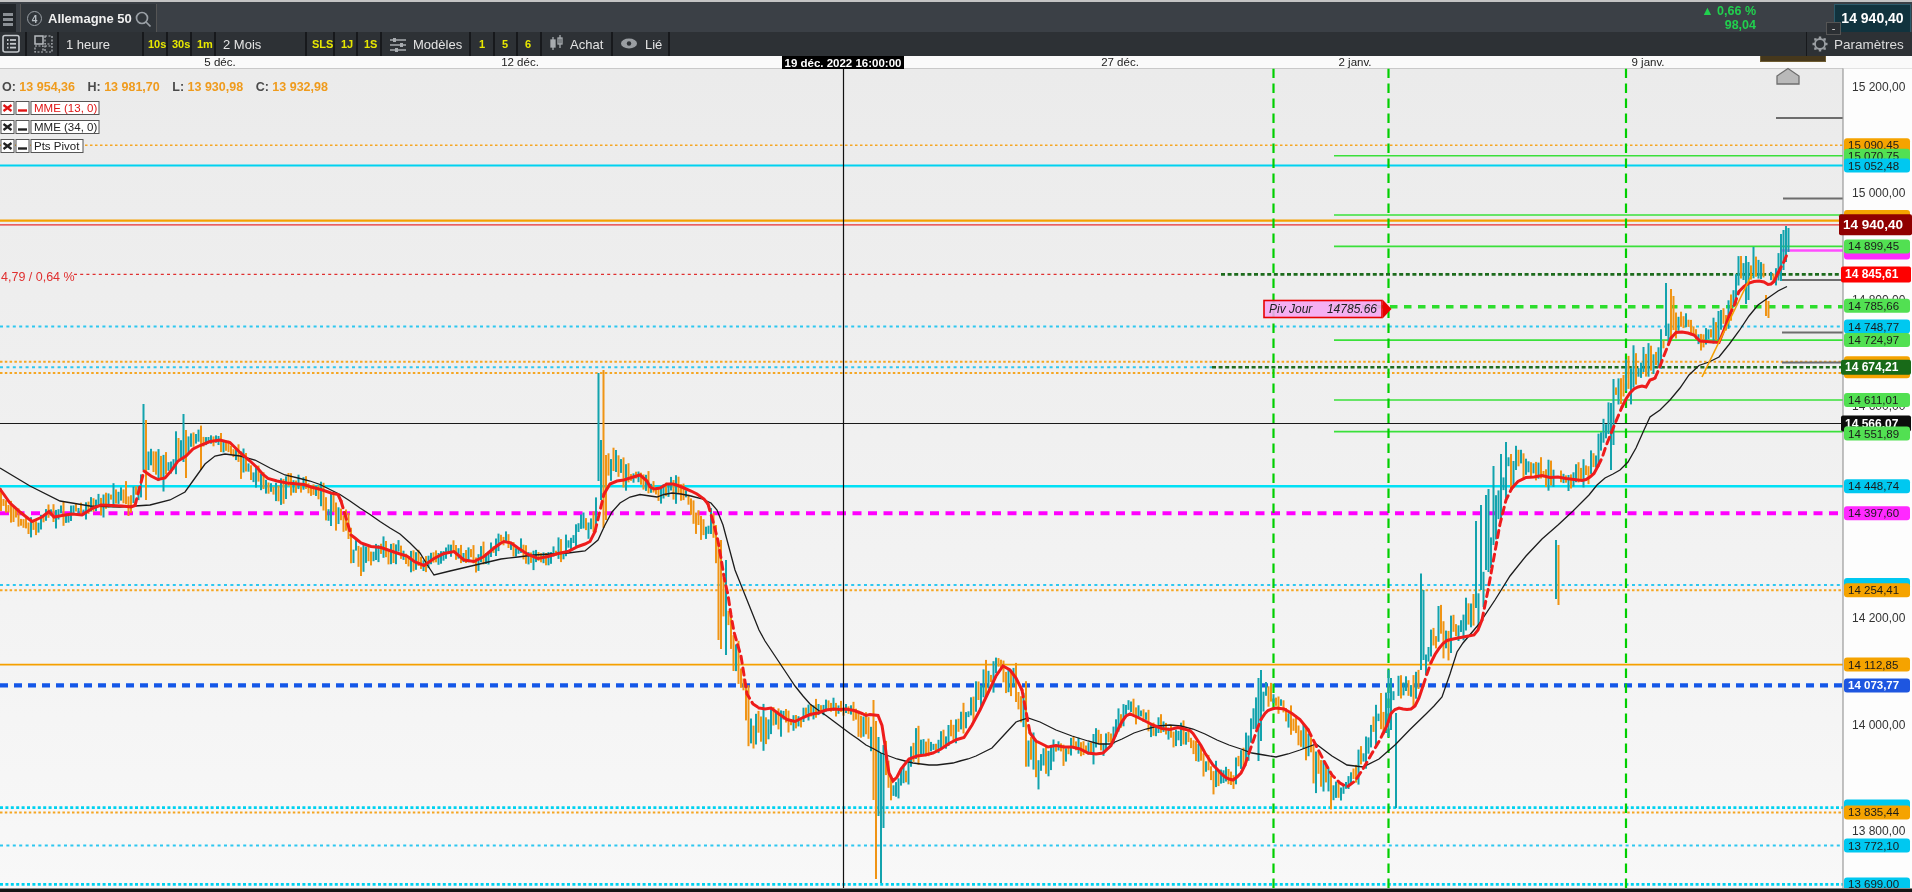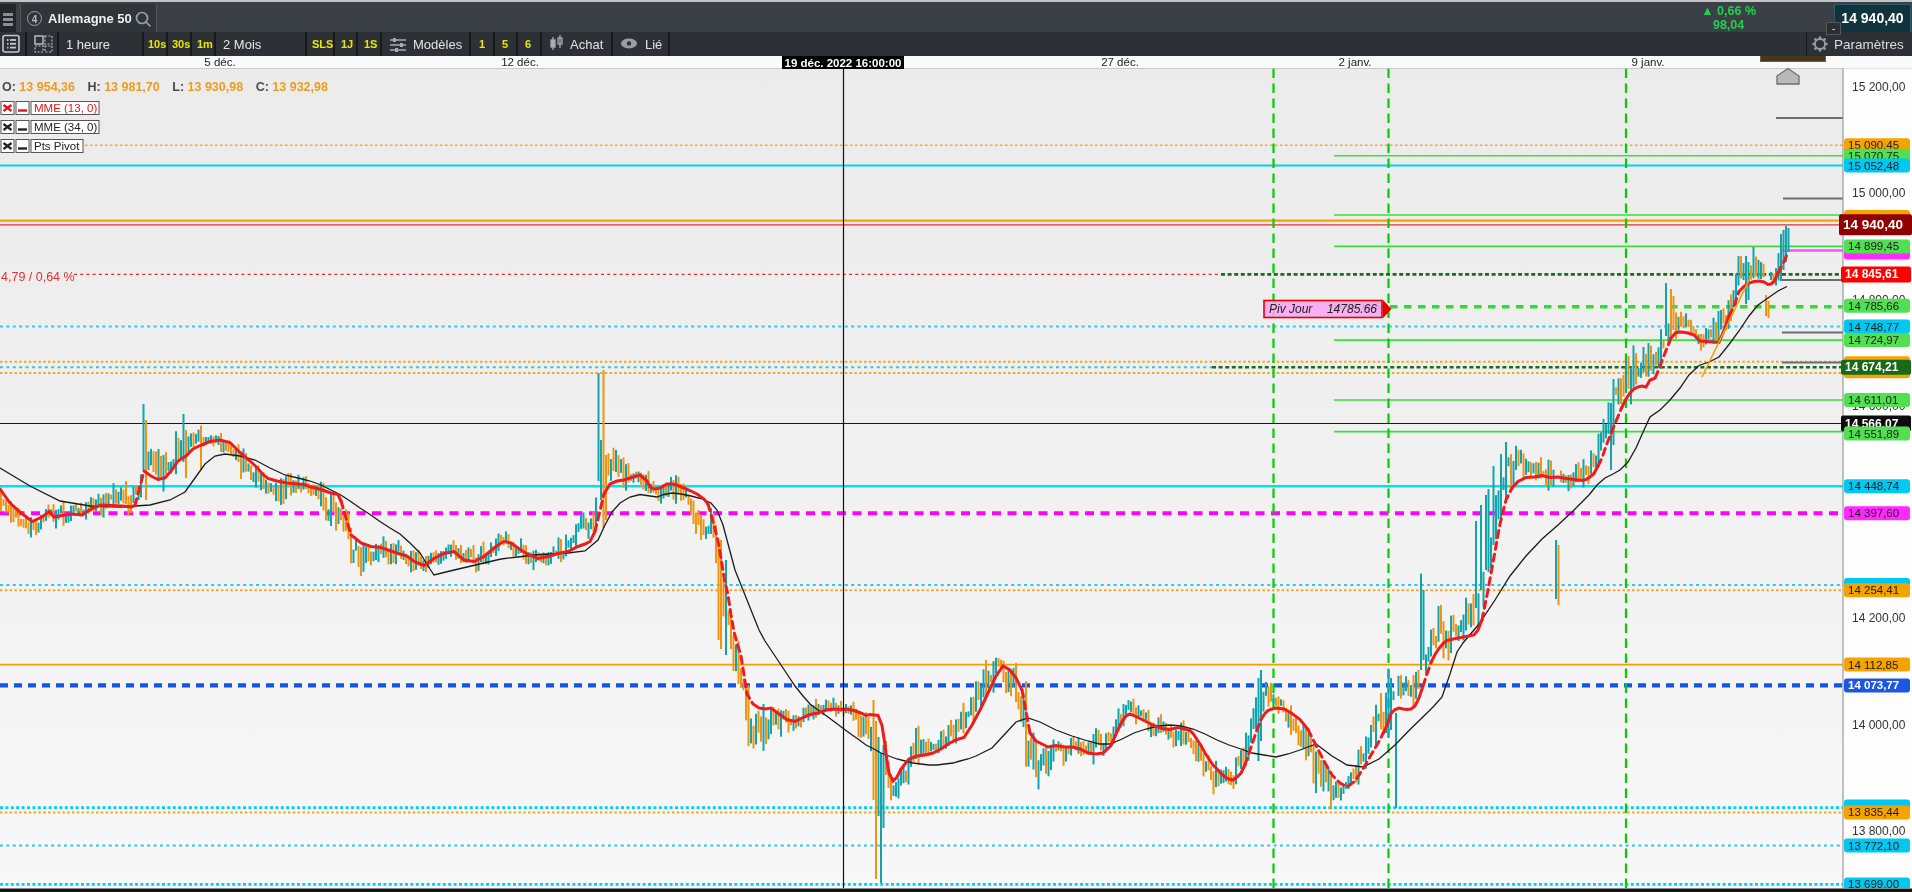--- a/index.html
+++ b/index.html
@@ -915,21 +915,21 @@
   <div style="position:absolute;left:3px;top:19px;width:10px;height:2.5px;background:#8a8f94;"></div>
  </div>
  <div style="position:absolute;left:20px;top:2px;width:137px;height:30px;background:#30353a;border-left:1px solid #555;border-right:1px solid #555;">
   <div style="position:absolute;left:6px;top:7px;width:15px;height:15px;border:1.5px solid #9aa0a6;border-radius:50%;color:#b8bec4;font-size:10px;font-weight:bold;text-align:center;line-height:15px;">4</div>
   <span style="position:absolute;left:27px;top:7px;color:#f0f0f0;font-size:13px;font-weight:bold;white-space:nowrap;">Allemagne 50</span>
   <svg style="position:absolute;left:113px;top:6px;" width="18" height="18">
           <circle cx="8" cy="8" r="5.5" fill="none" stroke="#9aa0a6" stroke-width="1.7"></circle>
           <line x1="12" y1="12" x2="16.5" y2="16.5" stroke="#9aa0a6" stroke-width="1.7"></line>
         </svg>
  </div>
- <div style="position:absolute;right:156px;top:3px;text-align:center;color:#21d04e;font-size:12.5px;font-weight:bold;line-height:13.5px;">▲ 0,66 %<br>98,04</div>
+ <div style="position:absolute;right:156px;top:3px;text-align:right;color:#21d04e;font-size:12.5px;font-weight:bold;line-height:13.5px;">▲ 0,66 %<br>98,04</div>
  <div style="position:absolute;left:1760px;top:2px;width:66px;height:29px;background:#46381c;border:1px solid #6e5c32;color:#fff;font-size:14px;font-weight:bold;text-align:center;line-height:26px;margin-top:29px;">14 939,40</div>
  <div style="position:absolute;left:1834px;top:2px;width:77px;height:29px;background:#11333e;border:1px solid #2c5a6a;color:#fff;font-size:14px;font-weight:bold;text-align:center;line-height:26px;">14 940,40</div>
  <div style="position:absolute;left:1826px;top:20px;width:15px;height:13px;background:#2b2f33;border:1px solid #555;color:#ddd;font-size:11px;text-align:center;line-height:11px;z-index:5;">-</div>
 </div>
 <div style="position:absolute;left:0;top:32px;width:1912px;height:24px;background:#2d3135;color:#e4e4e4;font-size:13px;">
  <svg style="position:absolute;left:0;top:0;" width="700" height="24">
   <rect x="3" y="3.5" width="16" height="16.5" rx="2" fill="none" stroke="#c4c8cc" stroke-width="1.6"></rect>
   <line x1="7" y1="8" x2="8.5" y2="8" stroke="#c4c8cc" stroke-width="1.8"></line>
         <line x1="10" y1="8" x2="16" y2="8" stroke="#c4c8cc" stroke-width="1.8"></line>
   <line x1="7" y1="11.8" x2="8.5" y2="11.8" stroke="#c4c8cc" stroke-width="1.8"></line>

